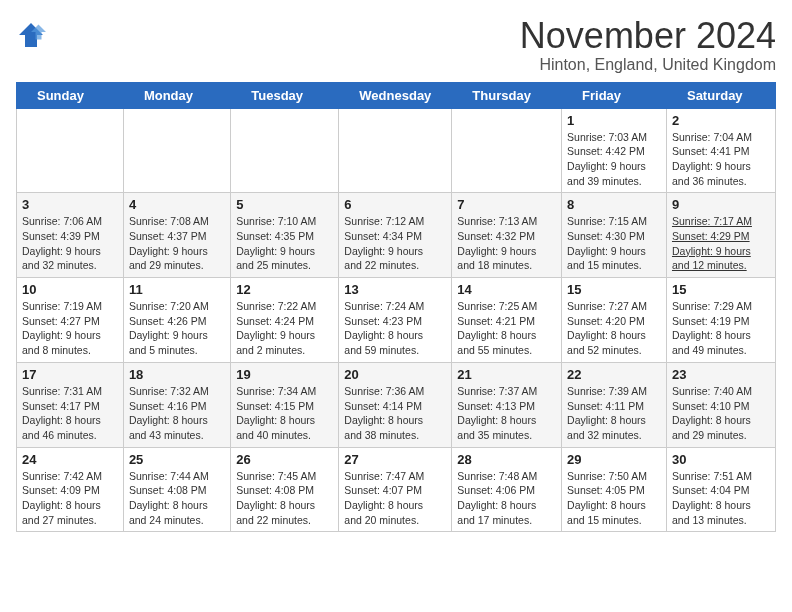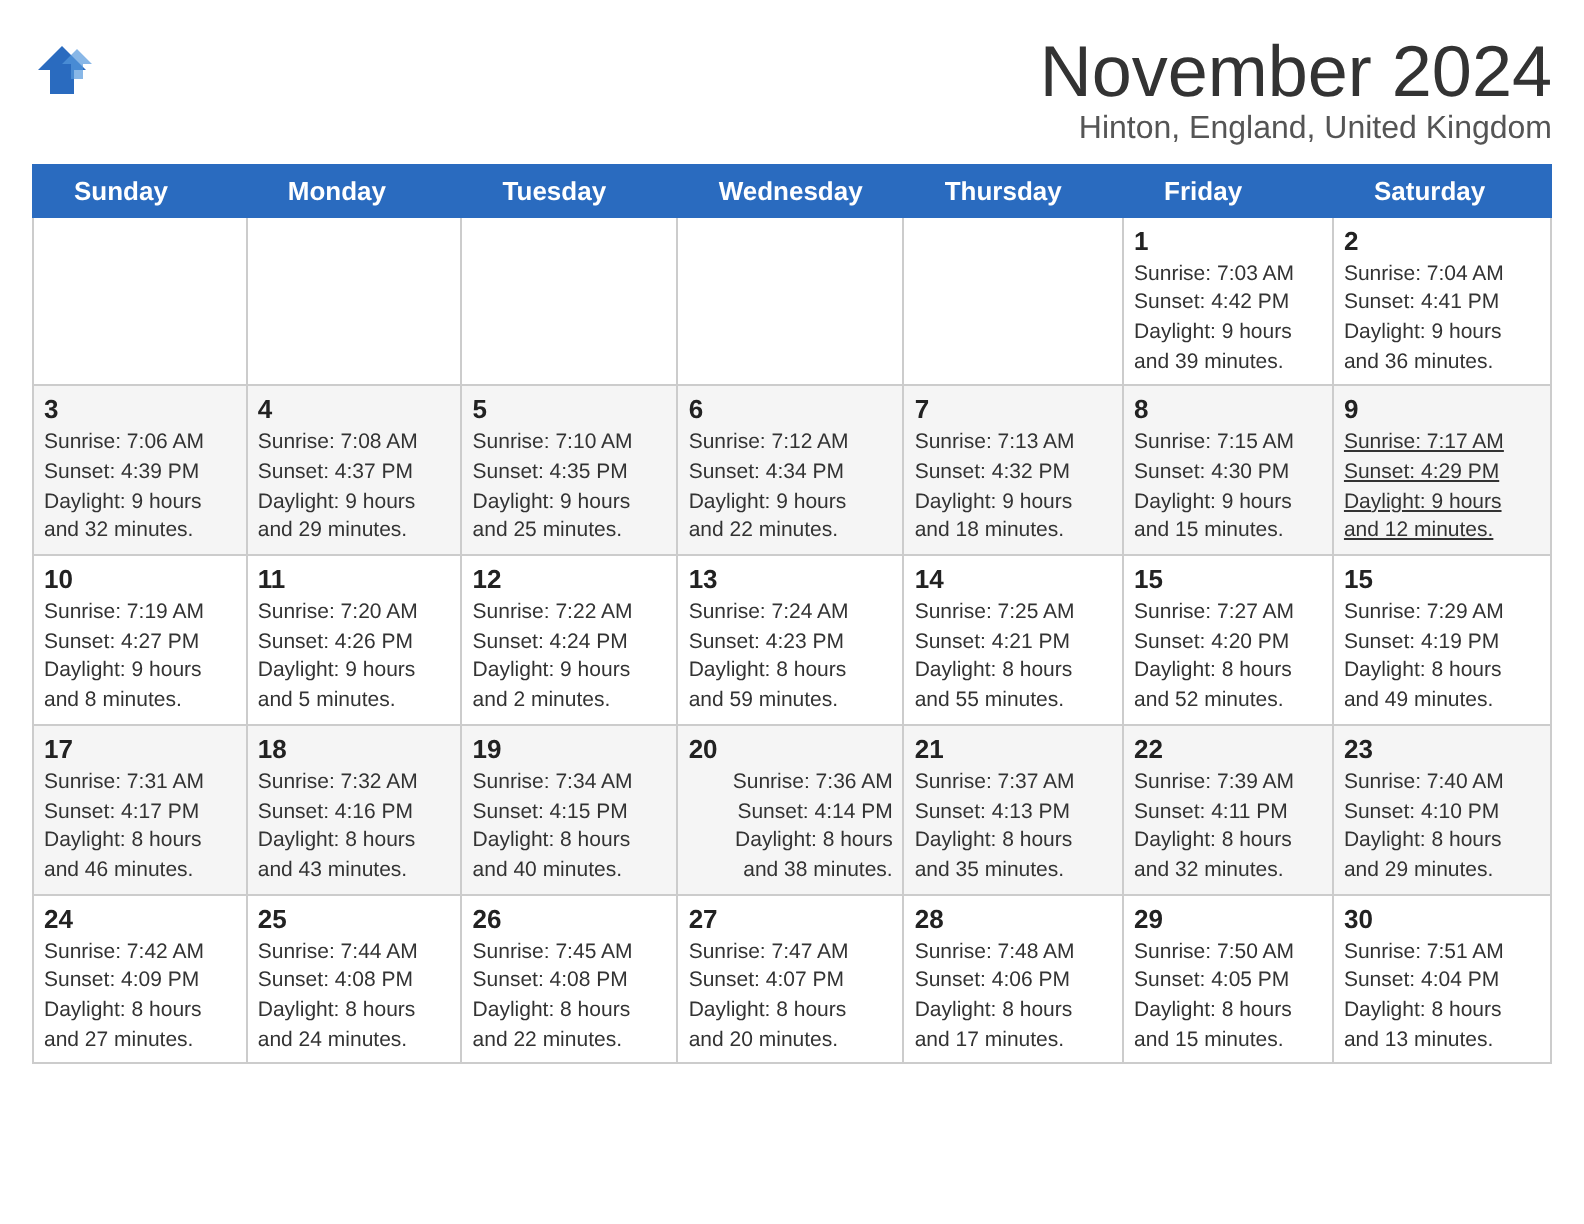--- a/index.html
+++ b/index.html
@@ -256,21 +256,21 @@
         </td>
         <td>
           <span class="day-num">19</span>
           <div class="day-info" style="white-space: pre-line;">Sunrise: 7:34 AM
 Sunset: 4:15 PM
 Daylight: 8 hours
 and 40 minutes.</div>
         </td>
         <td>
           <span class="day-num">20</span>
-          <div class="day-info" style="white-space: pre-line; text-align: right;">Sunrise: 7:36 AM
+          <div class="day-info" style="white-space: pre-line;">Sunrise: 7:36 AM
 Sunset: 4:14 PM
 Daylight: 8 hours
 and 38 minutes.</div>
         </td>
         <td>
           <span class="day-num">21</span>
           <div class="day-info" style="white-space: pre-line;">Sunrise: 7:37 AM
 Sunset: 4:13 PM
 Daylight: 8 hours
 and 35 minutes.</div>

